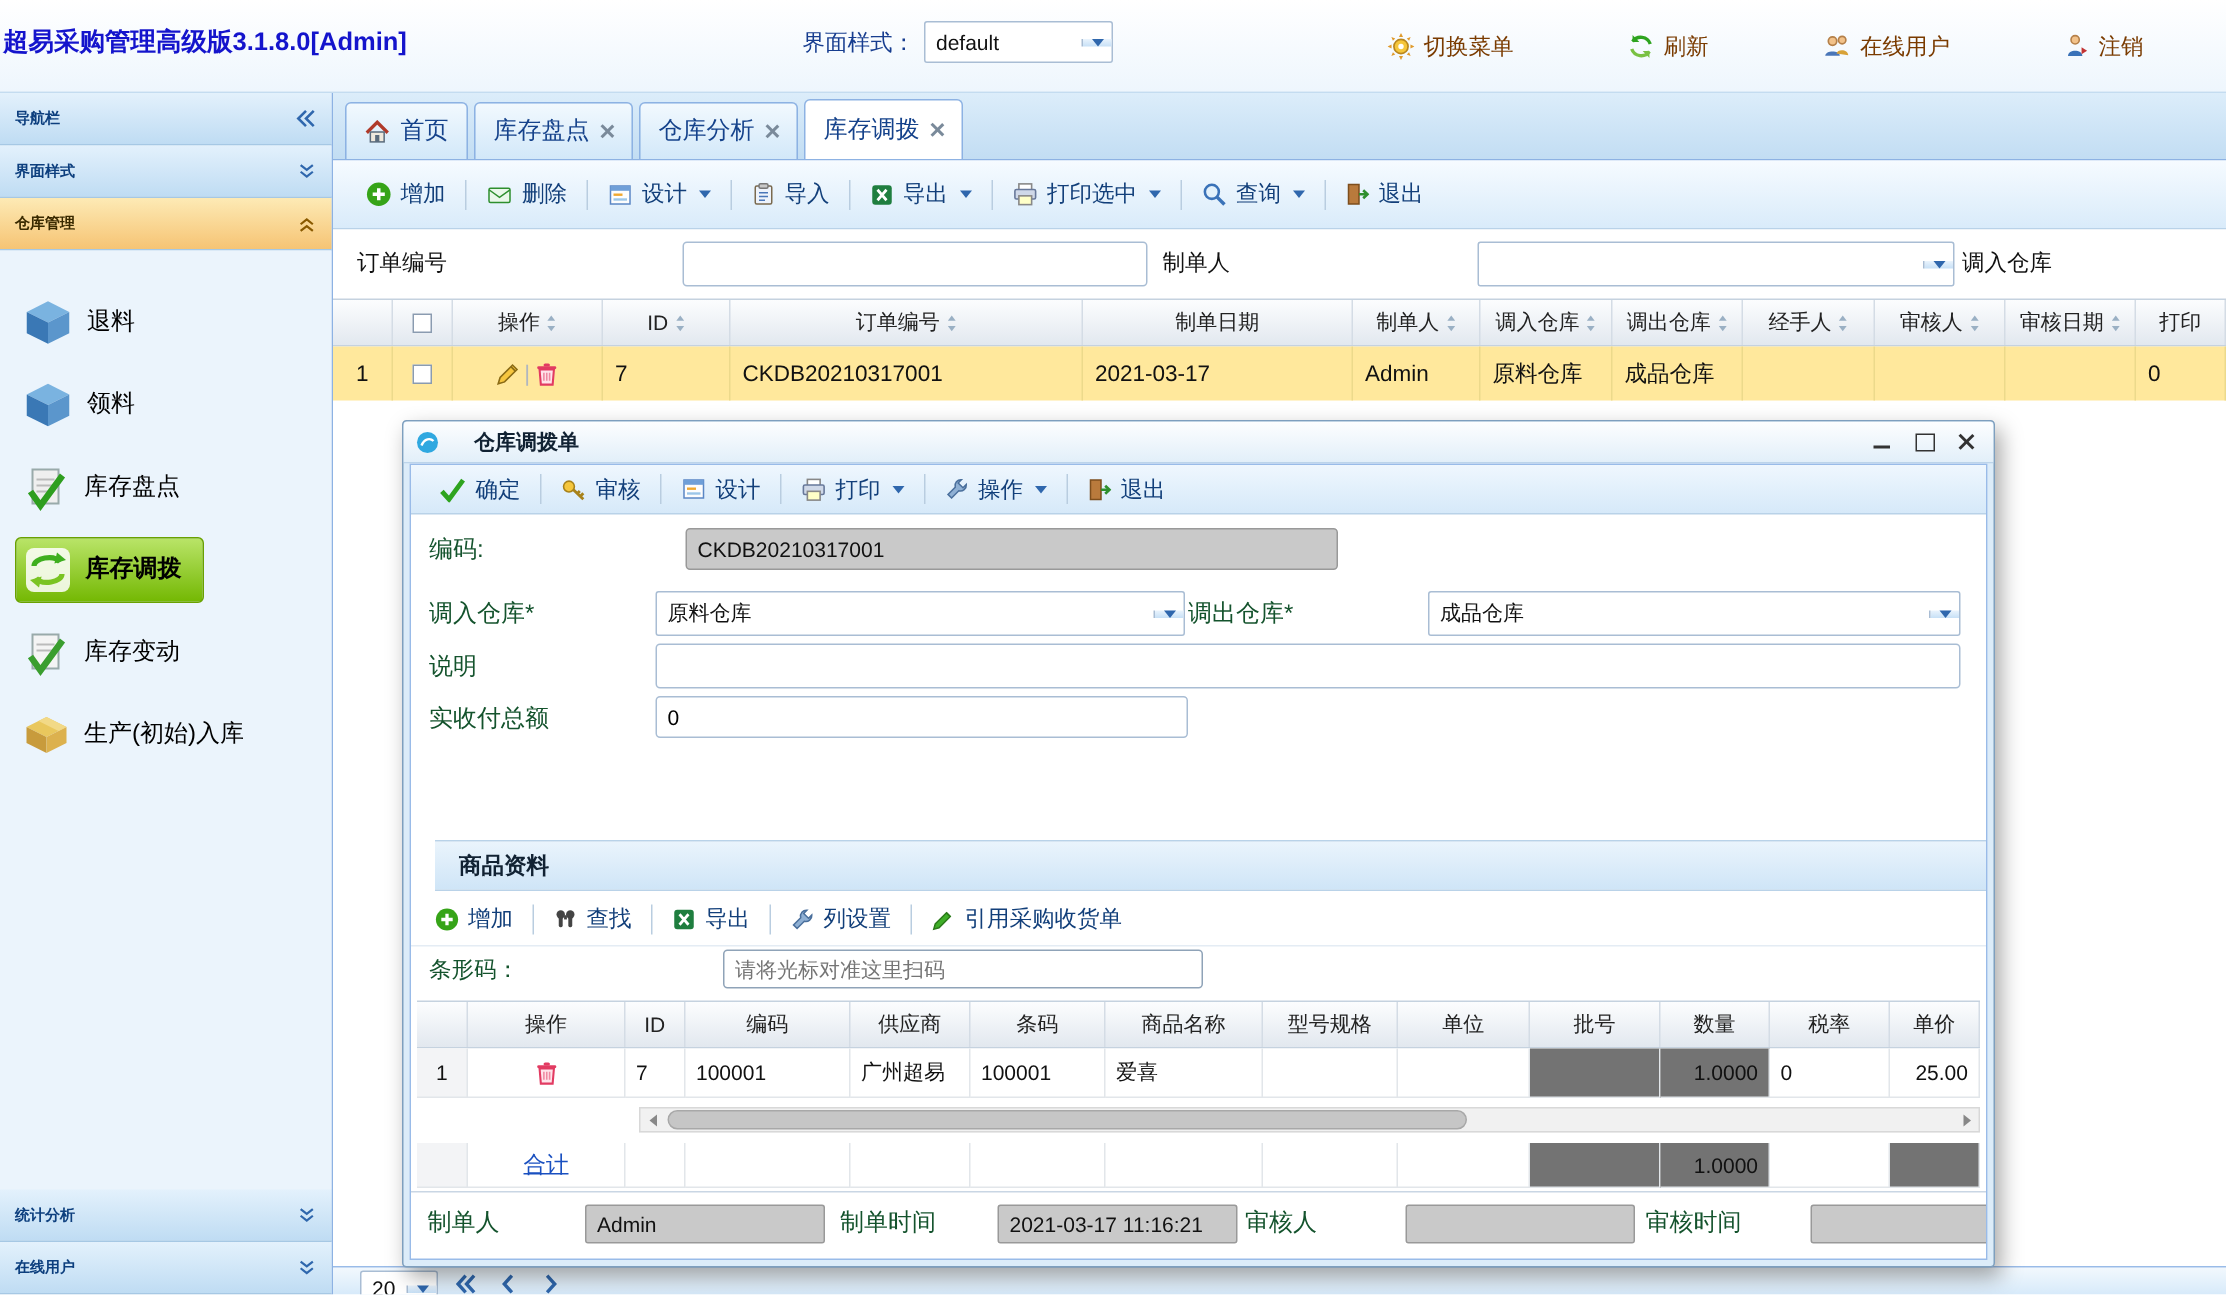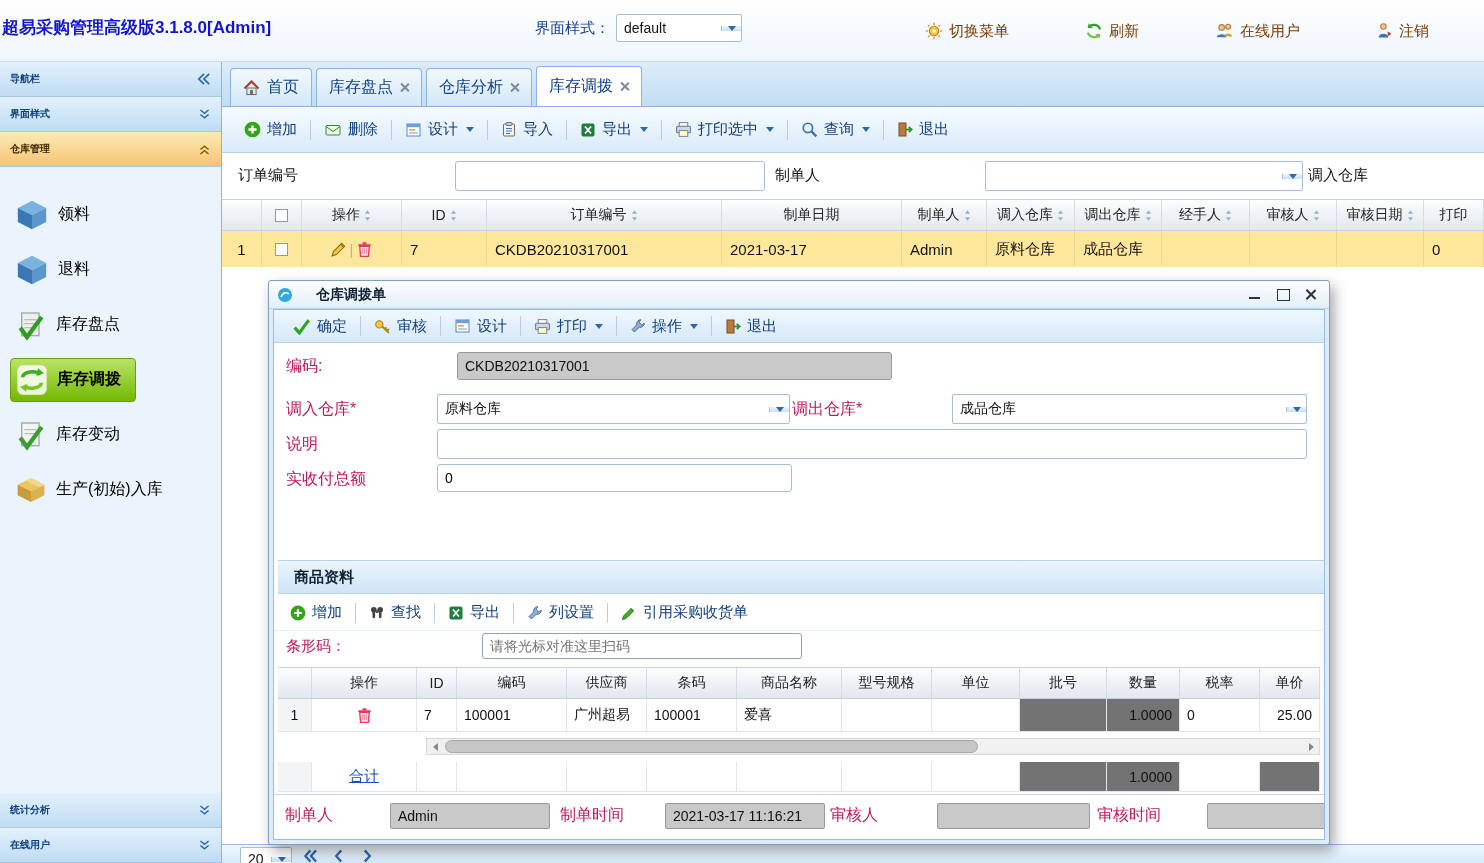--- a/index.html
+++ b/index.html
@@ -68,25 +68,25 @@
   .dlg-title{position:absolute;left:0;top:0;right:0;height:28px;display:flex;align-items:center;padding:0 8px;gap:23px;background:linear-gradient(#fdfeff,#e2eff9);border-bottom:1px solid #bcd4ea;border-radius:3px 3px 0 0}
   .dlg-title .t{font-size:14px;color:#123;font-weight:bold}
   .winbtns{margin-left:auto;display:flex;align-items:center;gap:16px;padding-right:4px}
   .winbtn{width:12px;height:11px;position:relative;cursor:pointer}
   .winbtn.min::after{content:"";position:absolute;left:0;bottom:1px;width:11px;height:2px;background:#333}
   .winbtn.max::after{content:"";position:absolute;left:0;top:0;width:11px;height:10px;border:1.5px solid #333}
   .winbtn.close::before,.winbtn.close::after{content:"";position:absolute;left:5px;top:-1px;width:1.8px;height:13px;background:#333}
   .winbtn.close::before{transform:rotate(45deg)}.winbtn.close::after{transform:rotate(-45deg)}
   .dlg-body{position:absolute;left:4px;top:28px;right:4px;bottom:4px;background:#fff;border:1px solid #99bbe8;overflow:hidden}
   .dlg-toolbar{position:absolute;left:0;top:0;right:0;height:33px;background:linear-gradient(#eff7fe,#d6e9f9);border-bottom:1px solid #b9d2e8;display:flex;align-items:center;padding-left:10px}
-  .dlabel{position:absolute;font-size:16px;color:#be185d}
+  .dlabel{position:absolute;font-size:16px;color:#14532d}
   .dinput{position:absolute;height:28px;border:1px solid #a9bdd4;border-radius:3px;background:#fff;font-family:inherit;font-size:14px;padding:0 7px}
   .dinput.gray{background:#c9c9c9;border-color:#999;color:#111}
   .dcombo{position:absolute;height:30px}
-  .section-hd{position:absolute;left:4px;right:0;height:34px;background:linear-gradient(#eaf4fc,#cfe5f7);border-top:1px solid #b9d2e8;border-bottom:1px solid #b9d2e8;display:flex;align-items:center;padding-left:16px;font-size:15px;font-weight:bold;color:#123}
+  .section-hd{position:absolute;left:16px;right:0;height:34px;background:linear-gradient(#eaf4fc,#cfe5f7);border-top:1px solid #b9d2e8;border-bottom:1px solid #b9d2e8;display:flex;align-items:center;padding-left:16px;font-size:15px;font-weight:bold;color:#123}
   .sub-toolbar{position:absolute;left:0;right:0;height:36px;display:flex;align-items:center;padding-left:8px;background:#fff;border-bottom:1px solid #e4ecf4}
   .dgrid{display:grid;grid-template-columns:34px 105px 40px 110px 80px 90px 105px 90px 88px 87px 73px 80px 60px}
   .dgh{height:32px}
   .drow{height:33px;background:#fff}
   .dc{display:flex;align-items:center;padding:0 7px;font-size:14px;border-right:1px solid #e2e6ea;border-bottom:1px solid #e2e6ea;overflow:hidden;white-space:nowrap}
   .dc.center{justify-content:center;padding:0}
   .dc.right{justify-content:flex-end}
   .dc.green{background:#737373}
   .dc.numcell{background:#f3f4f6}
   .total-link{color:#1a50c0;text-decoration:underline;font-size:15px;cursor:pointer}
@@ -172,31 +172,31 @@
   </div>
 
   <div class="nav-items">
     <div class="nav-item">
       <span class="nav-pill">
           <svg class="icon" width="34" height="34" viewBox="0 0 24 24">
             <path d="M12 2l10 5-10 5L2 7z" fill="#7ab3e0"></path>
             <path d="M2 7v10l10 5V12z" fill="#3a78b5"></path>
             <path d="M22 7v10l-10 5V12z" fill="#5b96cc"></path>
           </svg>
-      <span class="lab">领料</span>
+      <span class="lab">退料</span>
         </span>
     </div>
     <div class="nav-item">
       <span class="nav-pill">
           <svg class="icon" width="34" height="34" viewBox="0 0 24 24">
             <path d="M12 2l10 5-10 5L2 7z" fill="#7ab3e0"></path>
             <path d="M2 7v10l10 5V12z" fill="#3a78b5"></path>
             <path d="M22 7v10l-10 5V12z" fill="#5b96cc"></path>
           </svg>
-      <span class="lab">退料</span>
+      <span class="lab">领料</span>
         </span>
     </div>
     <div class="nav-item">
       <span class="nav-pill">
           <svg class="icon" width="32" height="32" viewBox="0 0 24 24">
             <rect x="5" y="3" width="13" height="17" fill="#efefef" stroke="#9aa"></rect>
             <path d="M7 8h9M7 11h9M7 14h6" stroke="#bbb"></path>
             <path d="M4 14l5 7 11-15" stroke="#2e9e1f" stroke-width="3.2" fill="none"></path>
           </svg>
       <span class="lab">库存盘点</span>

